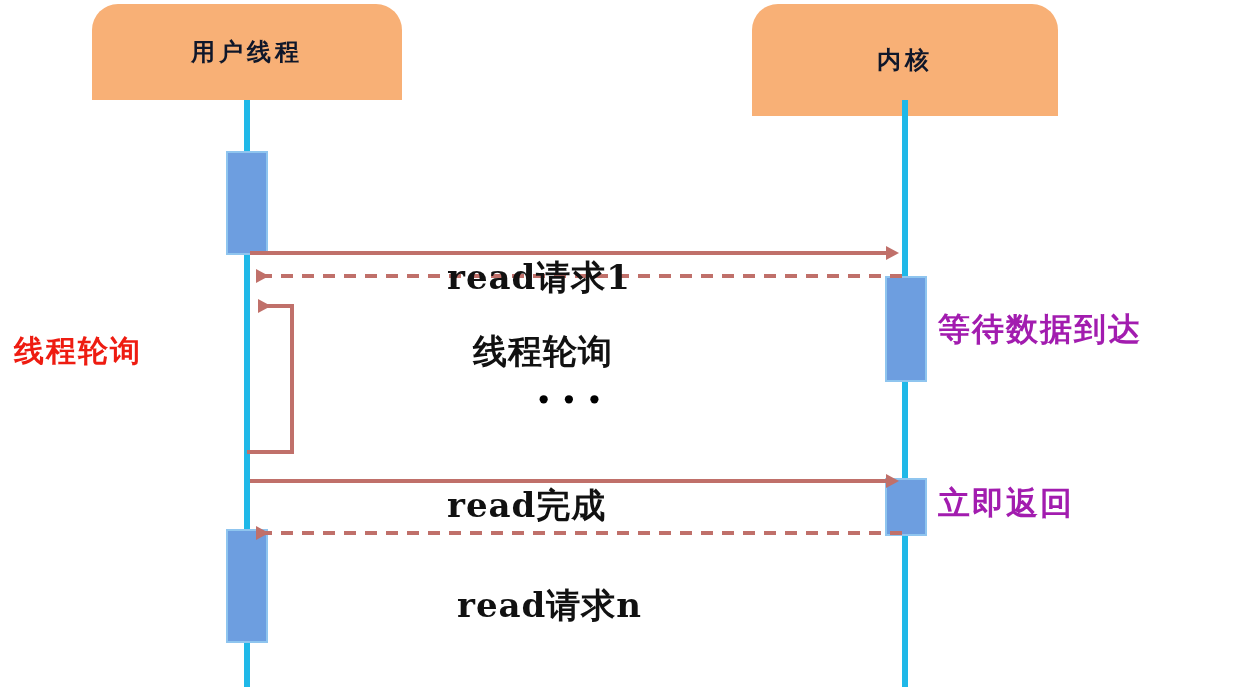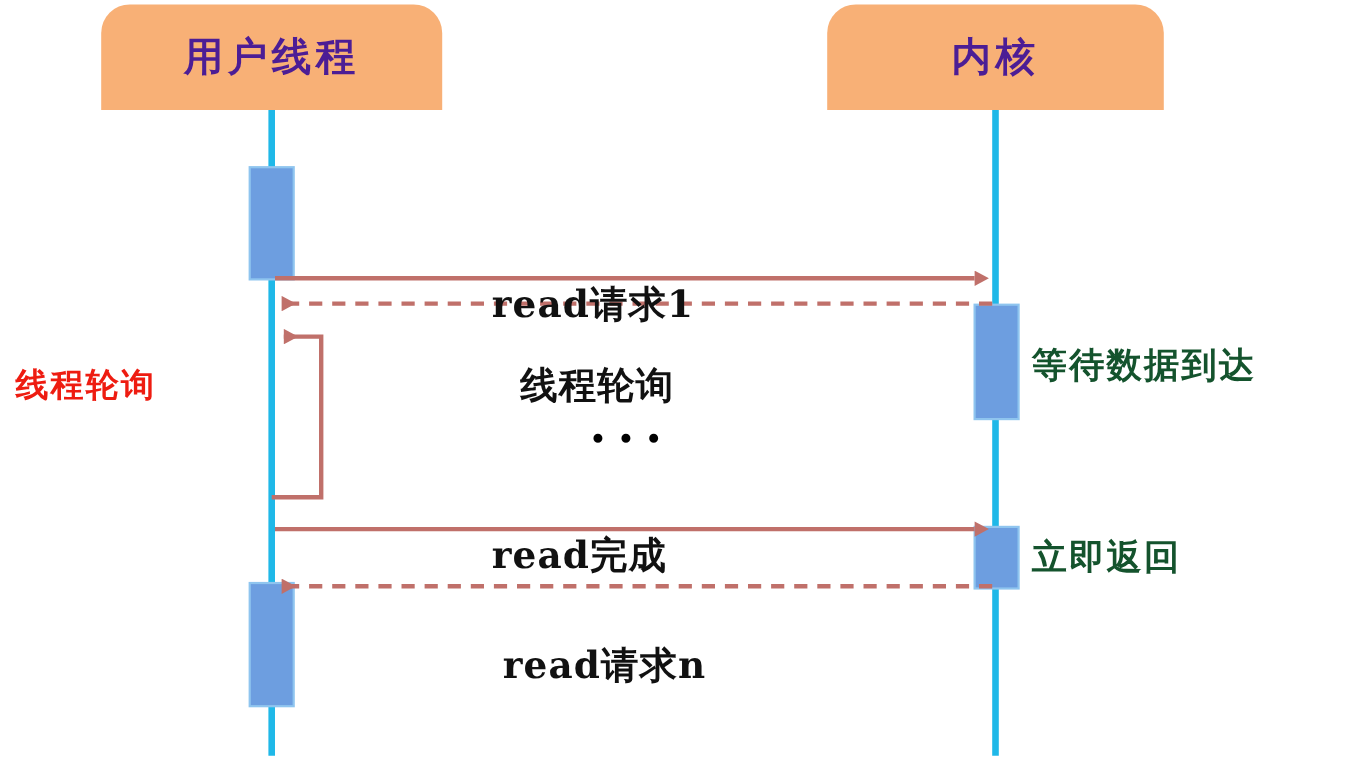--- a/index.html
+++ b/index.html
@@ -26,45 +26,45 @@
     position: absolute;
     background: #f8b076;
     border-radius: 26px 26px 0 0;
     display: flex;
     align-items: center;
     justify-content: center;
   }
   .actor-label {
     font-family: "DejaVu Serif", "Liberation Serif", serif;
     font-weight: bold;
-    font-size: 36px;
-    color: #4c1d95;
+    font-size: 24px;
+    color: #0f172a;
     letter-spacing: 4px;
     line-height: 1;
     text-align: center;
   }
   .msg-label {
     position: absolute;
     font-family: "DejaVu Serif", "Liberation Serif", serif;
     font-size: 34px;
     color: #111111;
     white-space: nowrap;
     letter-spacing: 1px;
     line-height: 1;
   }
   .msg-label.cjk-bold {
     font-weight: bold;
     margin-top: 48px;
   }
   .side-label {
     position: absolute;
-    font-family: Liberation Sans, sans-serif;
+    font-family: Liberation Mono, monospace;
     font-weight: bold;
     font-size: 32px;
-    color: #14532d;
+    color: #a21caf;
     white-space: nowrap;
     letter-spacing: 2px;
     line-height: 1;
   }
   .poll-label {
     position: absolute;
     font-family: "DejaVu Serif", "Liberation Serif", serif;
     font-weight: bold;
     font-size: 30px;
     color: #ee1c11;
@@ -85,21 +85,21 @@
 </style>
 </head>
 <body>
 
 <div id="canvas">
 
   <div class="actor-box" style="left:92px; top:4px; width:310px; height:96px;">
     <span class="actor-label">用户线程</span>
   </div>
 
-  <div class="actor-box" style="left:752px; top:4px; width:306px; height:96px;">
+  <div class="actor-box" style="left:752px; top:4px; width:306px; height:112px;">
     <span class="actor-label">内核</span>
   </div>
 
   <svg class="layer" viewBox="0 0 1235 693">
     <defs>
       <marker id="arrow-left" markerWidth="14" markerHeight="14" refX="13" refY="7" orient="auto" markerUnits="userSpaceOnUse">
         <path d="M13,0 L13,14 L0,7 Z" fill="#c0706a"></path>
       </marker>
       <marker id="arrow-right" markerWidth="14" markerHeight="14" refX="1" refY="7" orient="auto" markerUnits="userSpaceOnUse">
         <path d="M1,0 L1,14 L14,7 Z" fill="#c0706a"></path>

